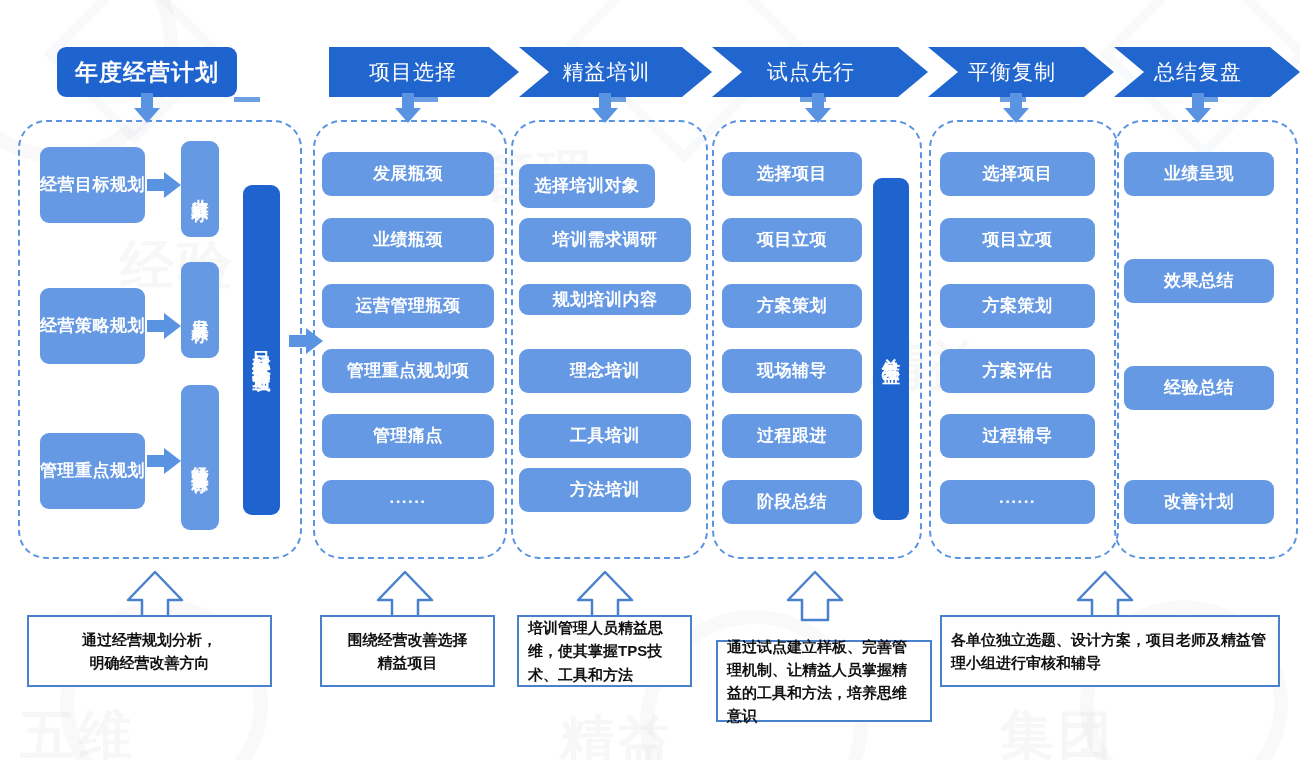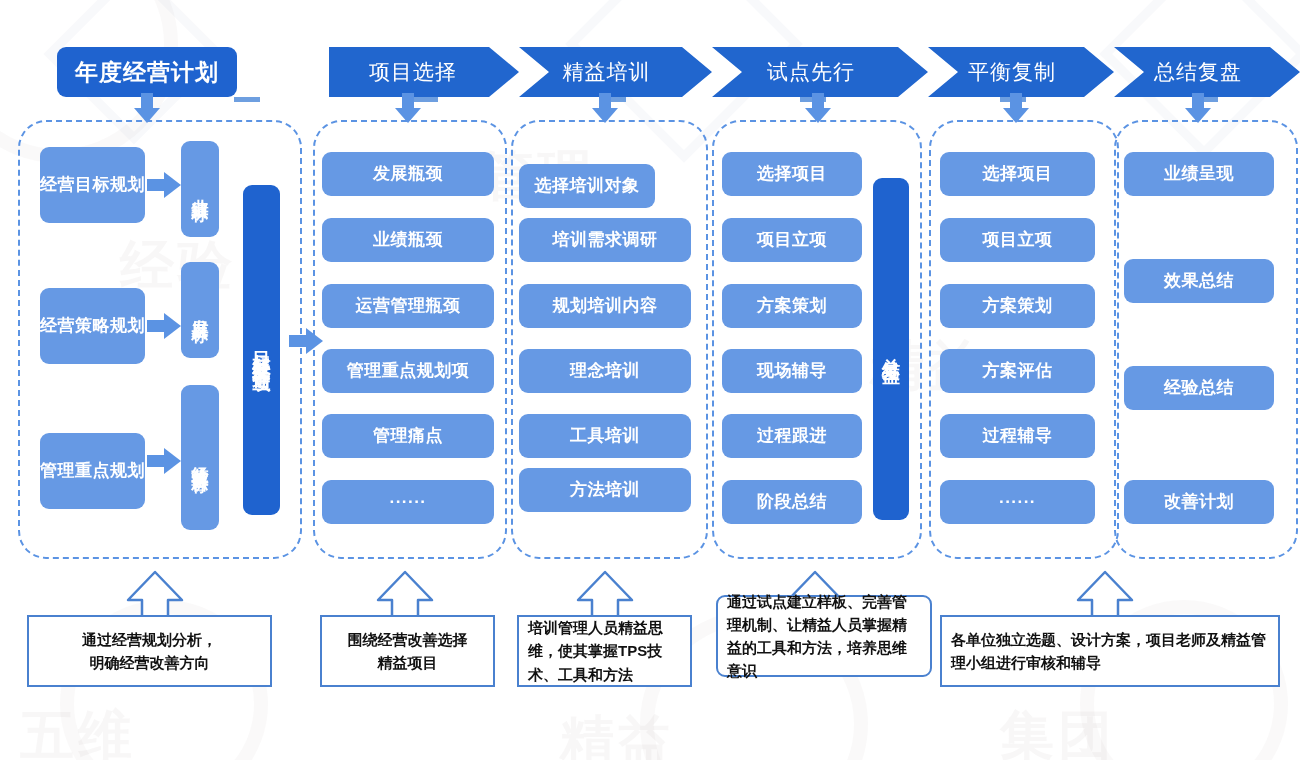--- a/index.html
+++ b/index.html
@@ -331,21 +331,21 @@
 
 <div class="card" style="left:322px; top:152px; width:172px; height:44px;">发展瓶颈</div>
 <div class="card" style="left:322px; top:218px; width:172px; height:44px;">业绩瓶颈</div>
 <div class="card" style="left:322px; top:284px; width:172px; height:44px;">运营管理瓶颈</div>
 <div class="card" style="left:322px; top:349px; width:172px; height:44px;">管理重点规划项</div>
 <div class="card" style="left:322px; top:414px; width:172px; height:44px;">管理痛点</div>
 <div class="card" style="left:322px; top:480px; width:172px; height:44px;">······</div>
 
 <div class="card" style="left:519px; top:164px; width:136px; height:44px;text-align:right;">选择培训对象</div>
 <div class="card" style="left:519px; top:218px; width:172px; height:44px;">培训需求调研</div>
-<div class="card" style="left:519px; top:284px; width:172px; height:44px;">规划培训内容</div>
+<div class="card" style="left:519px; top:284px; width:172px; height:31px;">规划培训内容</div>
 <div class="card" style="left:519px; top:349px; width:172px; height:44px;">理念培训</div>
 <div class="card" style="left:519px; top:414px; width:172px; height:44px;">工具培训</div>
 <div class="card" style="left:519px; top:468px; width:172px; height:44px;">方法培训</div>
 
 <div class="card" style="left:722px; top:152px; width:140px; height:44px;">选择项目</div>
 <div class="card" style="left:722px; top:218px; width:140px; height:44px;">项目立项</div>
 <div class="card" style="left:722px; top:284px; width:140px; height:44px;">方案策划</div>
 <div class="card" style="left:722px; top:349px; width:140px; height:44px;">现场辅导</div>
 <div class="card" style="left:722px; top:414px; width:140px; height:44px;">过程跟进</div>
 <div class="card" style="left:722px; top:480px; width:140px; height:44px;">阶段总结</div>
@@ -390,15 +390,15 @@
 </div>
 
 <div class="caption" style="left:27px;  top:615px; width:245px; height:72px; white-space:pre-line;">通过经营规划分析，
 明确经营改善方向</div>
 
 <div class="caption" style="left:320px; top:615px; width:175px; height:72px; white-space:pre-line;">围绕经营改善选择
 精益项目</div>
 
 <div class="caption left-align" style="left:517px; top:615px; width:175px; height:72px;">培训管理人员精益思维，使其掌握TPS技术、工具和方法</div>
 
-<div class="caption left-align" style="left:716px; top:595px; width:216px; height:82px;border-radius:9px;">通过试点建立样板、完善管理机制、让精益人员掌握精益的工具和方法，培养思维意识</div>
+<div class="caption left-align" style="left:716px; top:640px; width:216px; height:82px;">通过试点建立样板、完善管理机制、让精益人员掌握精益的工具和方法，培养思维意识</div>
 
 <div class="caption left-align" style="left:940px; top:615px; width:340px; height:72px;">各单位独立选题、设计方案，项目老师及精益管理小组进行审核和辅导</div>
 
 </body></html>

